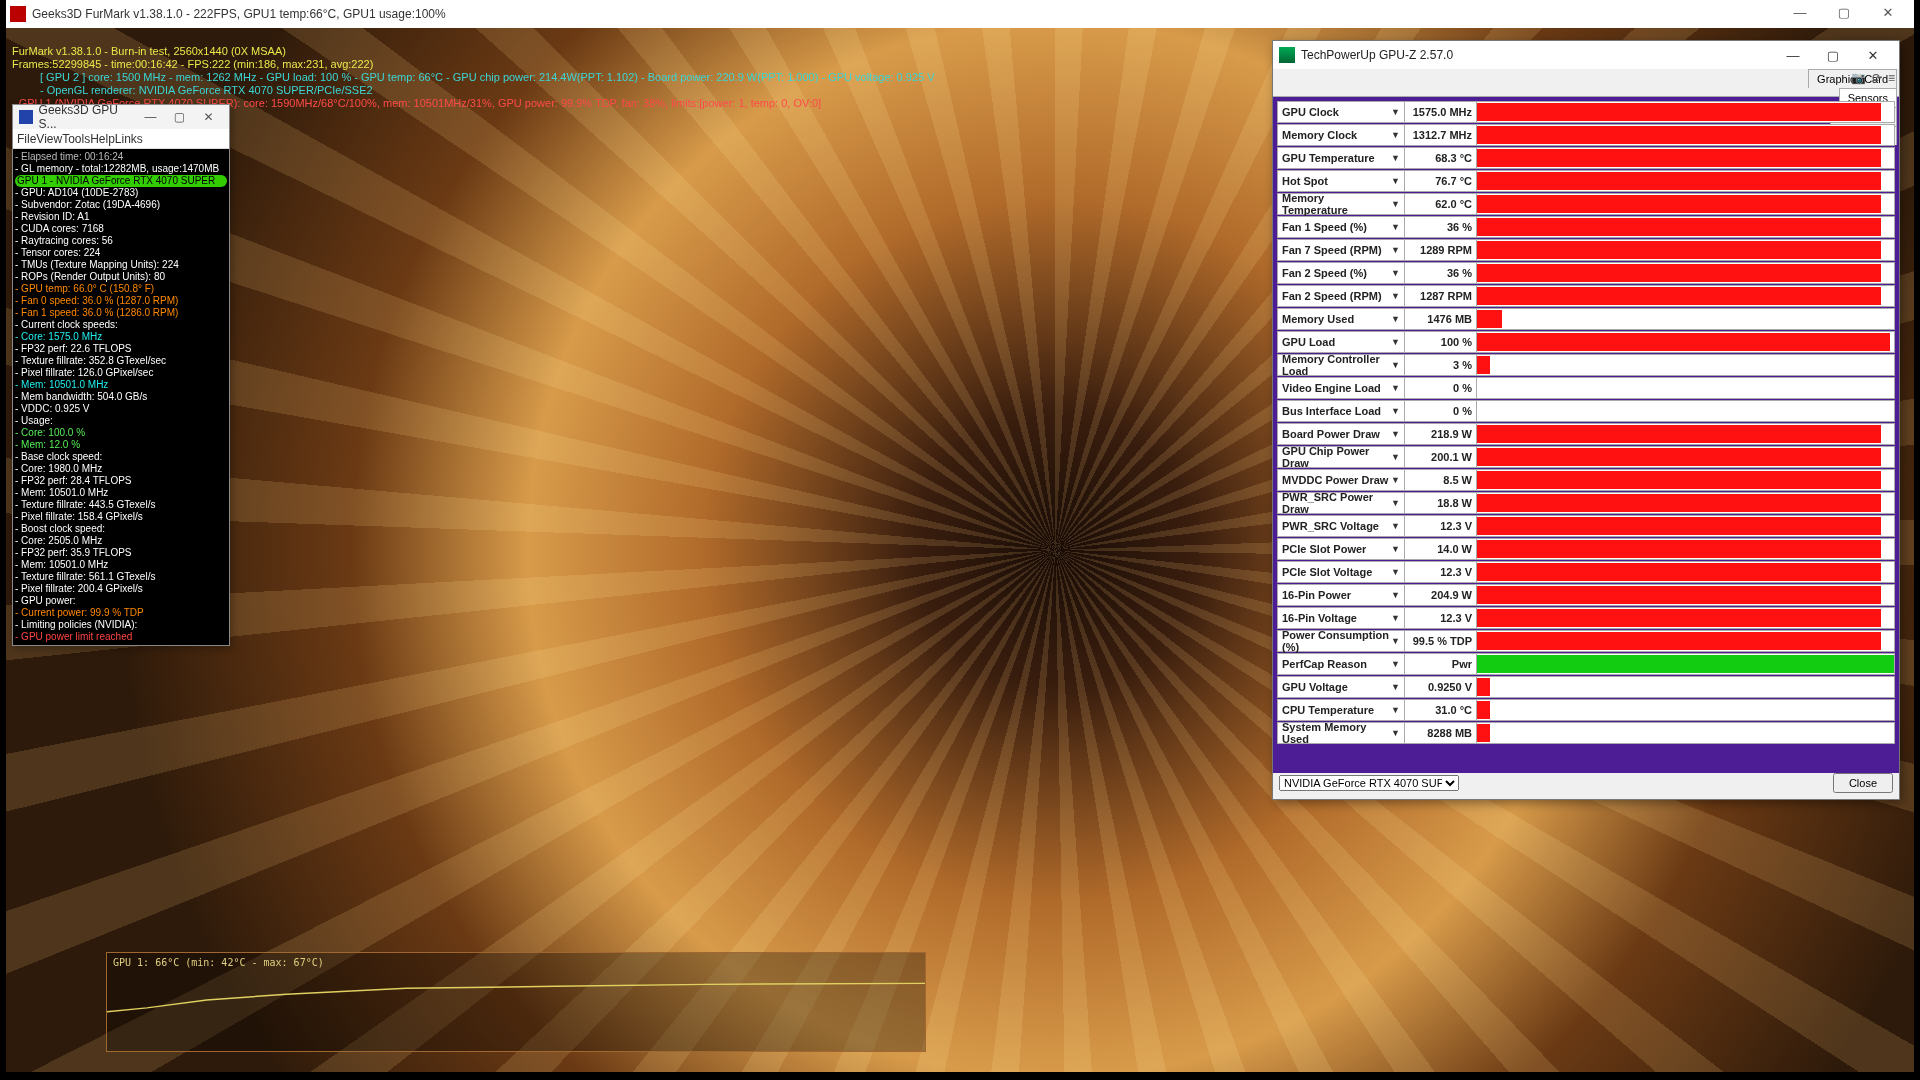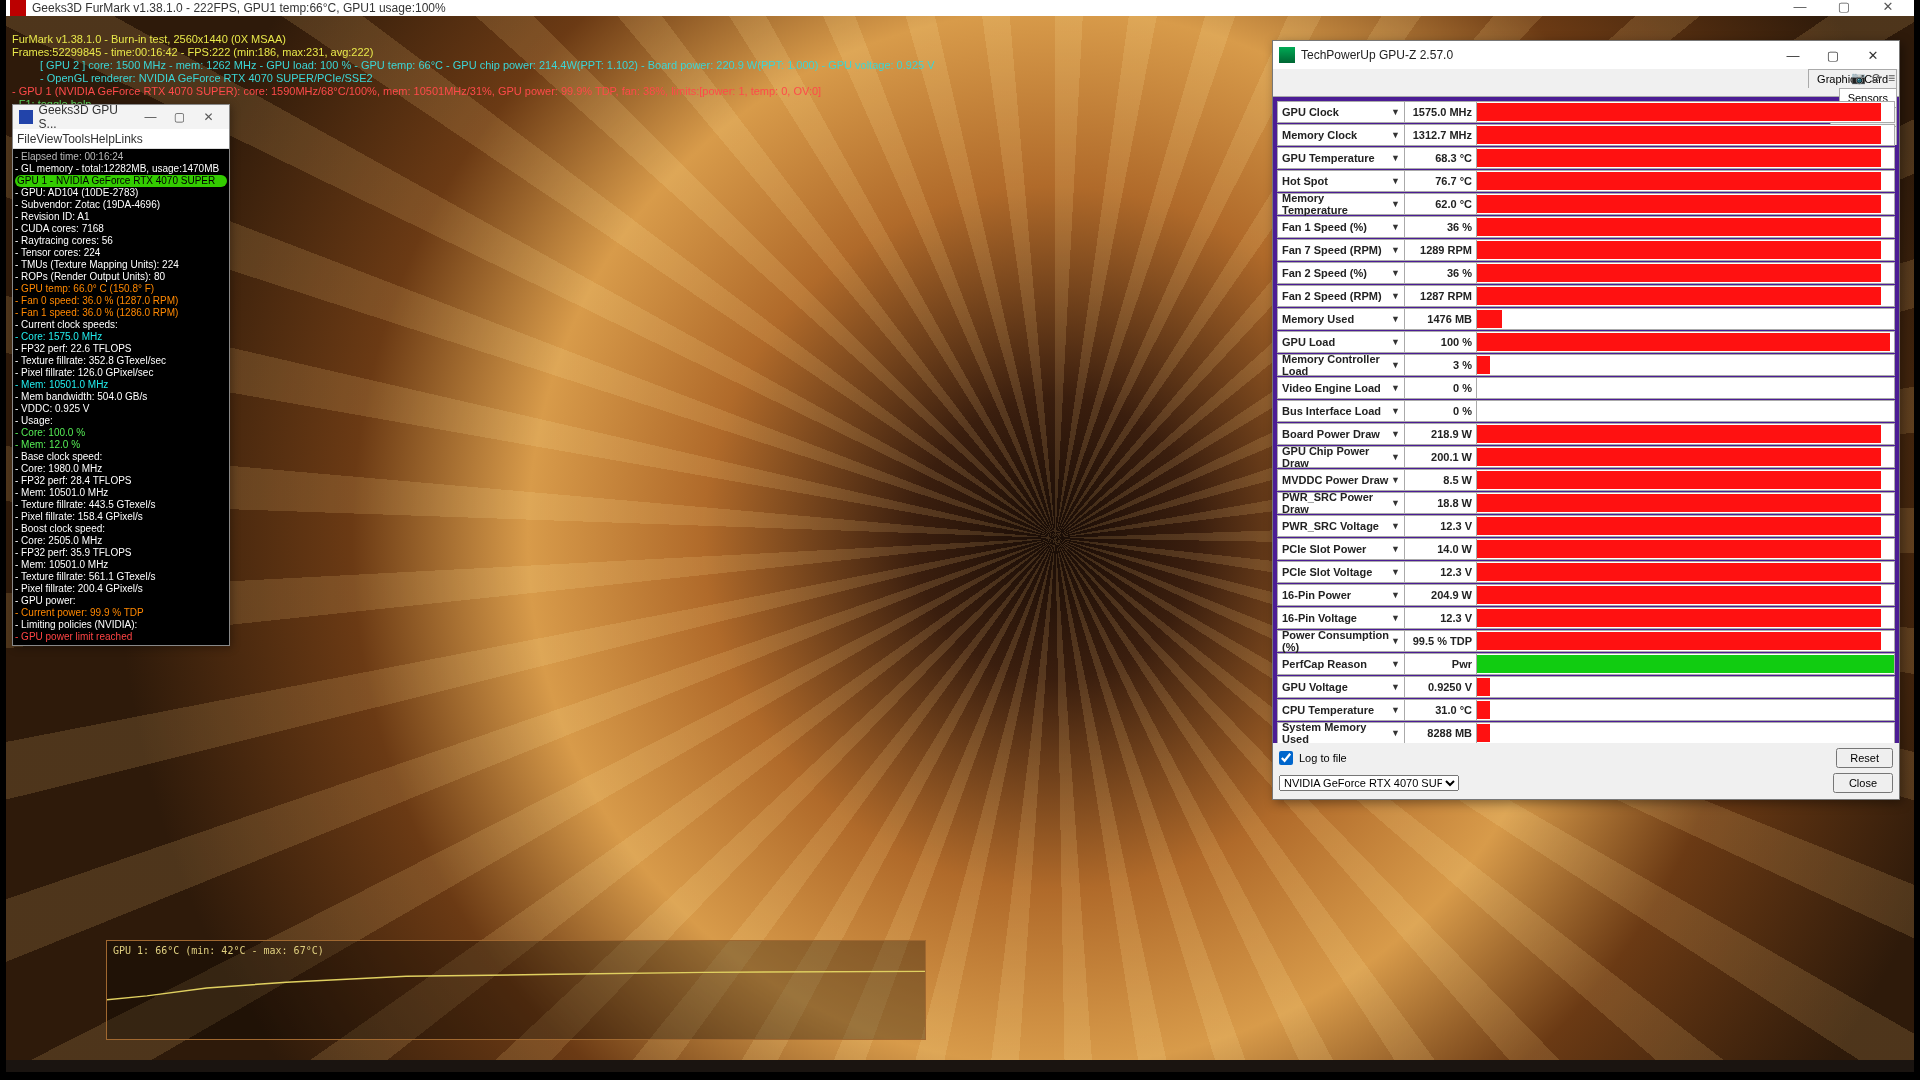--- a/index.html
+++ b/index.html
@@ -1,20 +1,20 @@
 <!DOCTYPE html>
 <html><head>
 <meta charset="utf-8">
 <style>
 * { margin: 0; padding: 0; box-sizing: border-box; font-family: "Segoe UI", Tahoma, sans-serif; }
 body { width: 1920px; height: 1080px; overflow: hidden; background: #000; position: relative; }
 
 
 #furmark-window { position: absolute; left: 6px; top: 0; width: 1908px; height: 1072px; background: #1a1410; }
-#furmark-titlebar { height: 16px; background: #fff; display: flex; align-items: center; padding: 0 4px; font-size: 12px; color: #333; }
+#furmark-titlebar { height: 28px; background: #fff; display: flex; align-items: center; padding: 0 4px; font-size: 12px; color: #333; }
 #furmark-titlebar .icon { width:16px; height:16px; background:#b00; margin-right:6px; }
 #furmark-titlebar .spacer { flex:1; }
 #furmark-titlebar .winbtn { width: 44px; height: 26px; text-align: center; line-height: 24px; color:#555; font-size:13px; }
 #furmark-viewport { position: relative; width: 100%; height: calc(100% - 28px);
   background:
     radial-gradient(circle at 55% 50%, #180c06 0%, #3a1e0e 12%, #b06a2a 30%, #d89b4a 45%, #6b3a14 60%, #2e1a0a 80%);
   overflow:hidden;
 }
 #furmark-viewport::before{ content:""; position:absolute; inset:0;
   background:
@@ -421,26 +421,20 @@
         <div class="sensor-label">
           <span>System Memory Used</span>
           <span class="dd">▼</span>
         </div>
         <div class="sensor-value">8288 MB</div>
         <div class="sensor-graph">
           <div class="fill" style="width: 3%;"></div>
         </div>
       </div>
     </div>
-  <div id="gpuz-bottom">
-    <input type="checkbox" checked="" style="">
-    <span>Log to file</span>
-    <span class="spacer"></span>
-    <button>Reset</button>
-  </div>
   <div id="gpuz-gpu">
     <div id="gpuz-gpu-row">
       <select>
         <option>NVIDIA GeForce RTX 4070 SUPER</option>
       </select>
       <span class="spacer"></span>
       <button>Close</button>
     </div>
   </div>
 </div>

